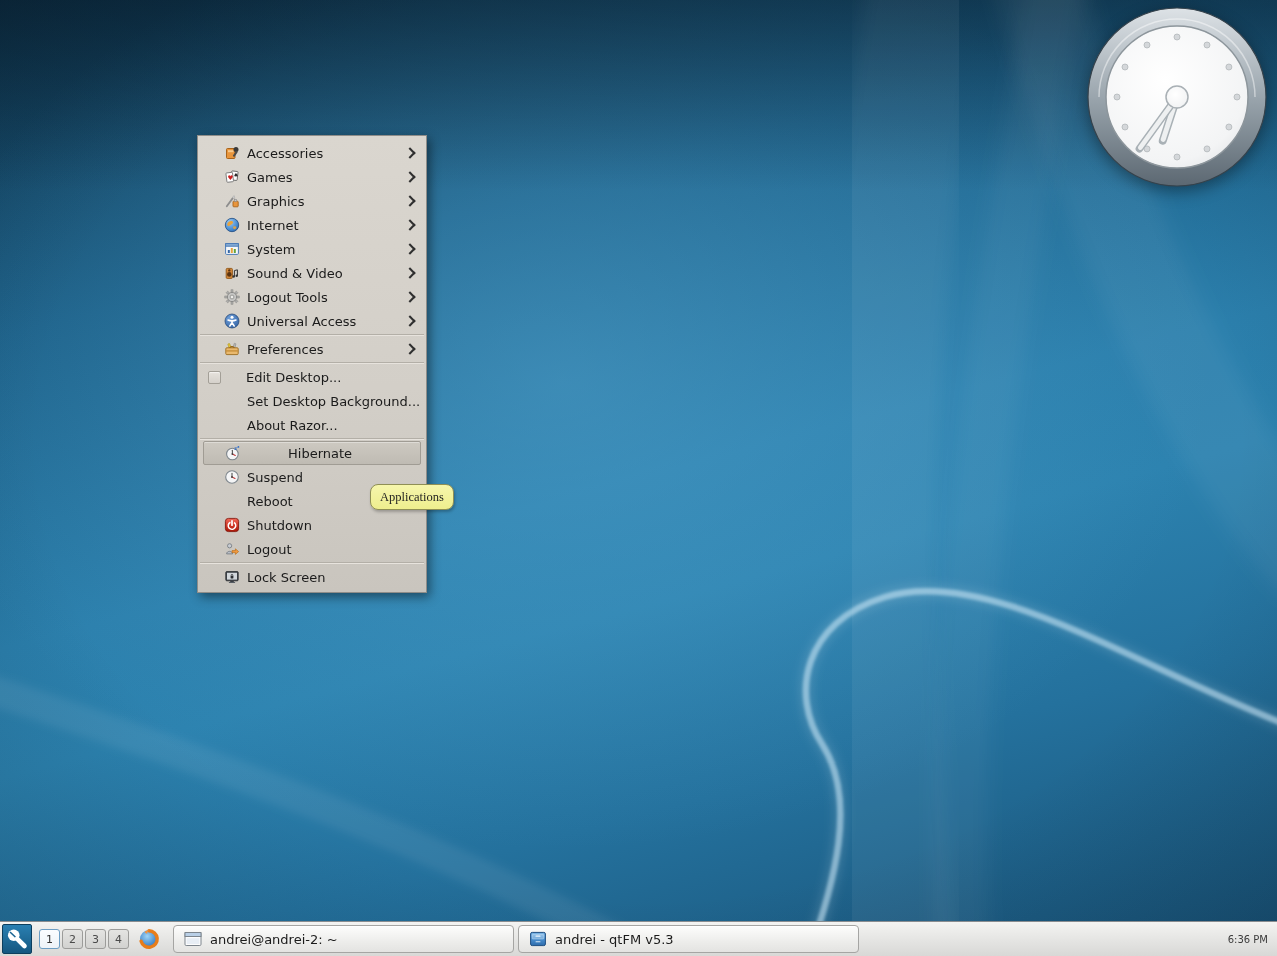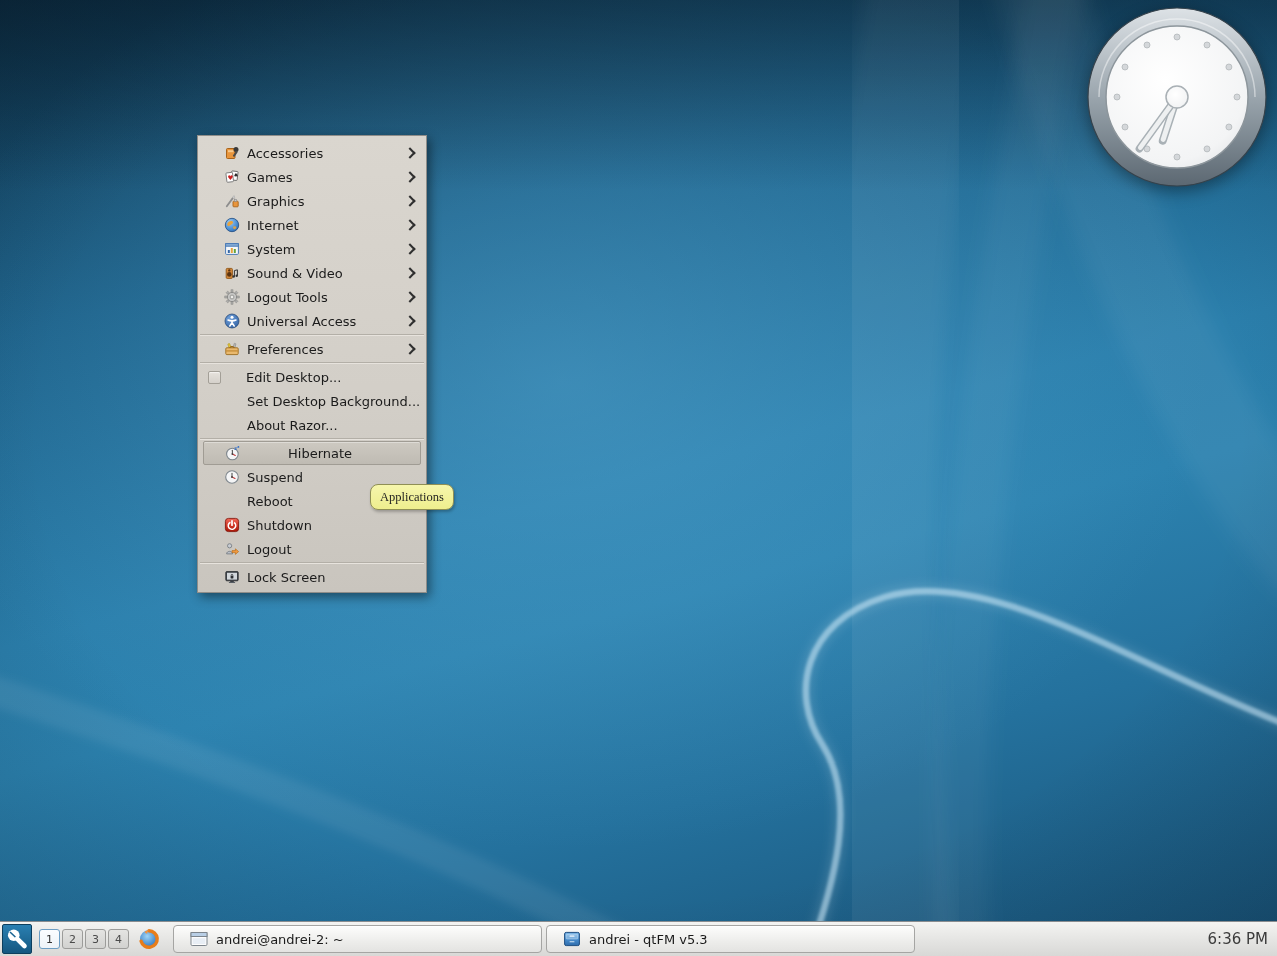--- a/index.html
+++ b/index.html
@@ -67,28 +67,28 @@
     background:linear-gradient(180deg,#2a80b2,#17central) ;
     background:linear-gradient(180deg,#2a80b2,#155780);
     border:1px solid #0d3f5e;display:flex;align-items:center;justify-content:center;cursor:pointer;}
   .pager{display:flex;gap:2px;margin-left:7px;}
   .ws{width:21px;height:20px;box-sizing:border-box;border-radius:3px;font-size:11px;color:#4a4a4a;
       display:flex;align-items:center;justify-content:center;
       background:linear-gradient(#e4e4e2,#d2d2d0);border:1px solid #9c9c9a;cursor:pointer;}
   .ws.active{background:linear-gradient(#fbfdff,#eef3f8);border:1px solid #6d9ec4;color:#333;}
   .ql{width:24px;height:24px;margin-left:8px;display:flex;align-items:center;justify-content:center;cursor:pointer;}
   .winbtns{display:flex;gap:4px;margin-left:12px;}
-  .winbtn{width:369px;height:28px;box-sizing:border-box;border:1px solid #a5a5a3;border-radius:4px;
+  .winbtn{width:341px;height:28px;box-sizing:border-box;border:1px solid #a5a5a3;border-radius:4px;
       background:linear-gradient(180deg,#fdfdfc 0%,#ededeb 60%,#e3e3e1 100%);
       box-shadow:inset 0 1px 0 #ffffff;
-      display:flex;align-items:center;padding-left:16px;gap:8px;font-size:13px;color:#1b1b1b;cursor:pointer;
+      display:flex;align-items:center;padding-left:10px;gap:8px;font-size:13px;color:#1b1b1b;cursor:pointer;
       white-space:nowrap;overflow:hidden;}
   .winbtn .wic{width:18px;height:18px;flex:0 0 18px;display:flex;}
   .tb-spacer{flex:1;}
-  .tb-clock{margin-right:9px;font-size:15px;color:#3b3b3b;cursor:pointer;}
+  .tb-clock{margin-right:9px;font-size:10px;color:#3b3b3b;cursor:pointer;}
 </style>
 </head>
 <body>
 
 <div class="desktop">
   <svg class="wp-curves" width="1277" height="956" viewBox="0 0 1277 956">
     <defs>
       <filter id="soft" x="-40%" y="-40%" width="180%" height="180%">
           <feGaussianBlur stdDeviation="9"></feGaussianBlur>
         </filter>

